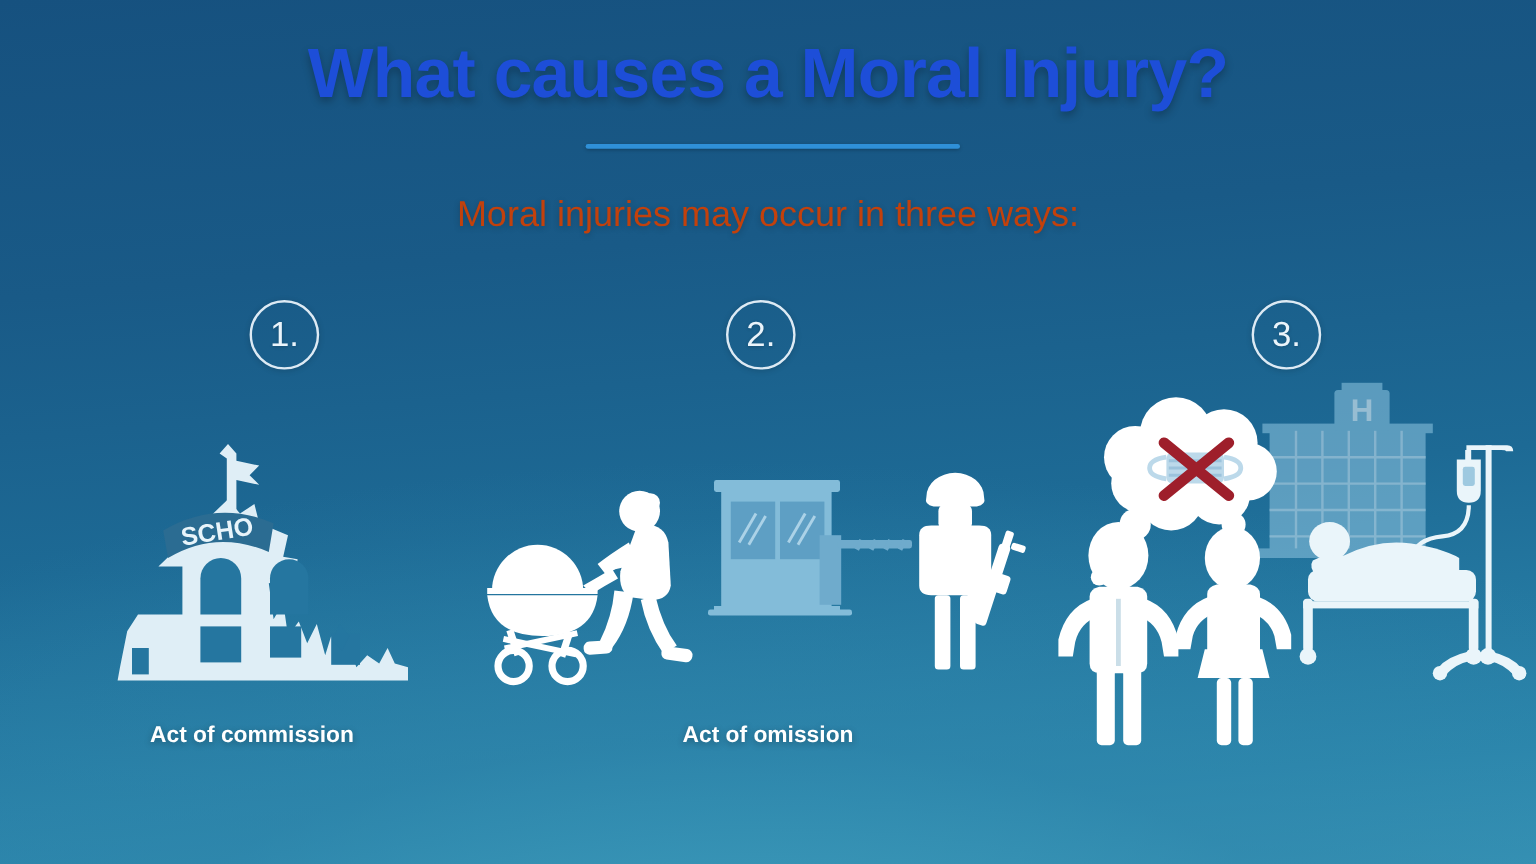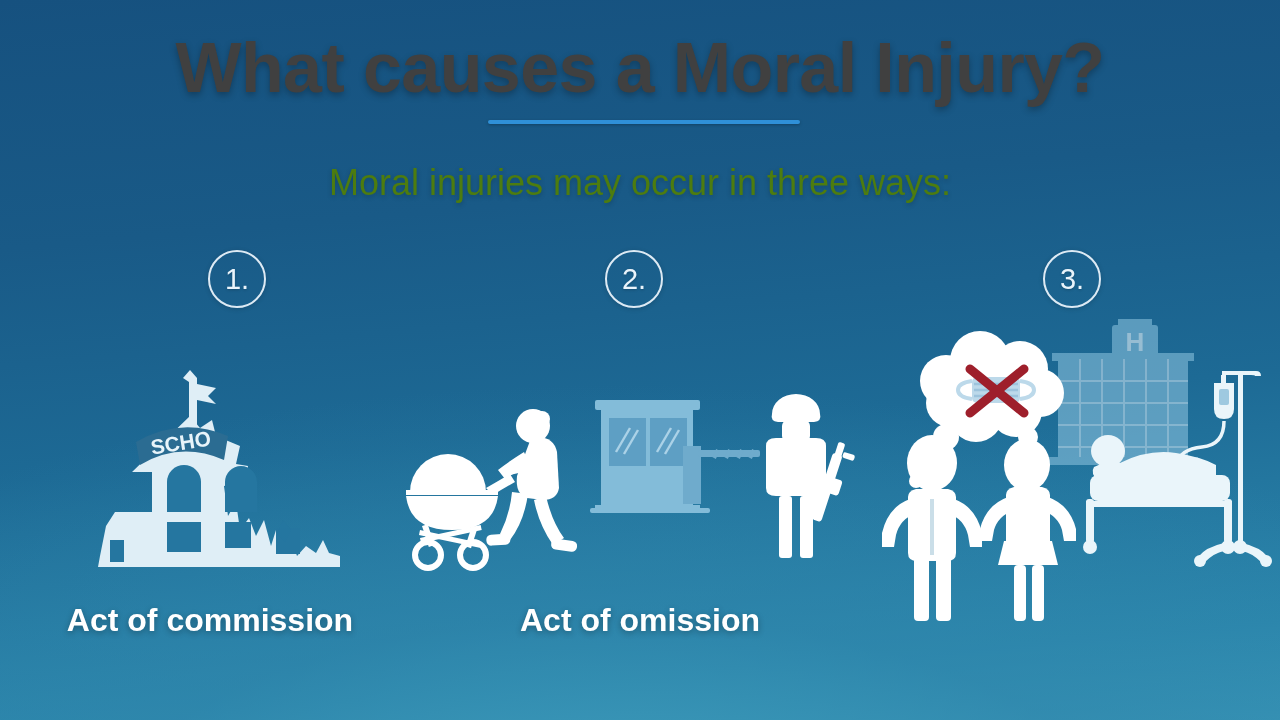--- a/index.html
+++ b/index.html
@@ -10,33 +10,33 @@
       radial-gradient(ellipse 120% 95% at 48% 118%, rgba(64,160,190,0.95) 0%, rgba(48,135,172,0.55) 34%, rgba(30,95,140,0.0) 68%),
       linear-gradient(175deg, #16517f 0%, #195a87 30%, #1d6a95 58%, #2b86ac 88%, #3794b6 100%);
     position:relative;
   }
   .slide { position:absolute; inset:0; }
 
   
   .title {
     position:absolute; top:28px; left:0; width:100%;
     text-align:center;
-    font-size:70px; font-weight:bold; color:#404040;
+    font-size:58px; font-weight:bold; color:#1d4ed8;
     letter-spacing:-0.6px;
     text-shadow:0 3px 7px rgba(0,0,0,0.28);
   }
   .accent-rule {
     position:absolute; top:120px; left:488px; width:312px; height:4px;
     background:#2f90d8; border-radius:2px;
     box-shadow:0 1px 3px rgba(0,0,0,0.25);
   }
   .subtitle {
     position:absolute; top:162px; left:0; width:100%;
     text-align:center;
-    font-size:36px; color:#4d7c0f; font-weight:300;
+    font-size:30px; color:#c2410c; font-weight:300;
     text-shadow:0 2px 5px rgba(0,0,0,0.22);
   }
 
   
   .col { position:absolute; top:250px; height:420px; }
   .col-1 { left:40px;  width:340px; }
   .col-2 { left:400px; width:480px; }
   .col-3 { left:880px; width:400px; }
 
   .num-circle {
@@ -52,21 +52,21 @@
   .c2-num { left:205px; }
   .c3-num { left:163px; }
 
   .art { position:absolute; left:0; width:100%; }
   .c1-art { top:120px; height:220px; }
   .c2-art { top:130px; height:200px; }
   .c3-art { top:35px;  height:310px; }
 
   .caption {
     position:absolute; width:100%; left:0; text-align:center;
-    font-size:32px; font-weight:bold; color:#ffffff;
+    font-size:19px; font-weight:bold; color:#ffffff;
     text-shadow:0 2px 6px rgba(0,0,0,0.30);
   }
   .c1-cap { top:352px; }
   .c2-cap { top:352px; }
   .c3-cap { top:346px; }
 
   svg { display:block; overflow:visible; }
   .fw  { fill:#ffffff; }
   .fl  { fill:#dfeef6; }        
   .fbk { fill:#83bcd9; }        

